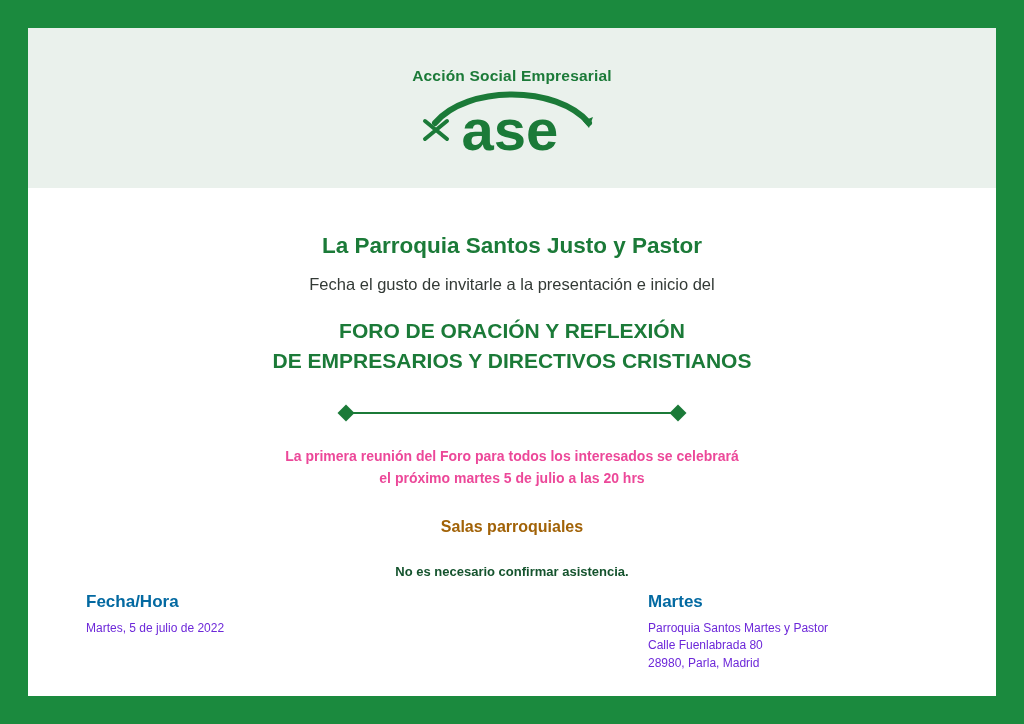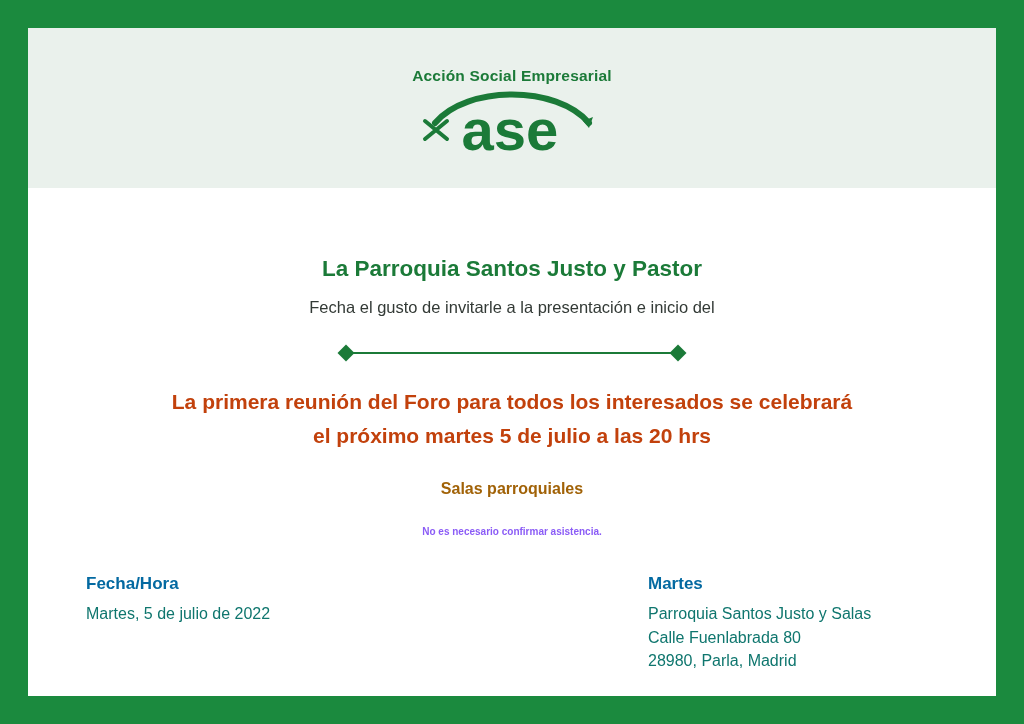--- a/index.html
+++ b/index.html
@@ -58,23 +58,22 @@
     color: #1b7a38;
     letter-spacing: 1.1px;
     line-height: 1.25;
     text-align: center;
     margin-top: -4px;
   }
   
   .body-area {
     flex: 1;
     position: relative;
-    padding: 0 58px;
+    padding: 17px 58px;
     box-sizing: border-box;
-    margin-top: 40px;
   }
   .parish {
     text-align: center;
     font-size: 22.5px;
     font-weight: bold;
     color: #1b7a38;
     margin-top: 28px;
   }
   .invite-line {
     text-align: center;
@@ -111,61 +110,61 @@
     width: 12px;
     height: 12px;
     background: #1b7a38;
     transform: rotate(45deg);
   }
   .divider .dia.left { left: 2px; }
   .divider .dia.right { right: 2px; }
   
   .meeting {
     text-align: center;
-    font-size: 21px;
-    font-weight: bold;
-    color: #c2410c;
+    font-size: 14px;
+    font-weight: bold;
+    color: #ec4899;
     line-height: 1.6;
     margin-top: 24px;
   }
   .venue {
     text-align: center;
     font-size: 16px;
     font-weight: bold;
     color: #a16207;
     margin-top: 28px;
   }
   .rsvp {
     text-align: center;
-    font-size: 10px;
-    font-weight: bold;
-    color: #8b5cf6;
+    font-size: 13px;
+    font-weight: bold;
+    color: #14532d;
     margin-top: 28px;
   }
   
   .footer {
     position: absolute;
     left: 58px;
     right: 48px;
     bottom: 24px;
     display: flex;
     justify-content: space-between;
   }
   .foot-col { color: #3b4340; }
   .foot-col.right { text-align: left; width: 300px; }
   .foot-head {
     font-size: 17px;
     font-weight: bold;
     color: #0369a1;
     margin-bottom: 8px;
   }
   .foot-line {
-    font-size: 16px;
+    font-size: 12px;
     line-height: 1.45;
-    color: #0f766e;
+    color: #6d28d9;
   }
 </style>
 </head>
 <body>
 
 <div class="card">
 
   <div class="logo-band">
     <div class="logo-top">Acción Social Empresarial</div>
 
@@ -179,20 +178,24 @@
     </div>
 
   </div>
 
   <div class="body-area">
 
     <div class="parish">La Parroquia Santos Justo y Pastor</div>
 
     <div class="invite-line">Fecha el gusto de invitarle a la presentación e inicio del</div>
 
+    <div class="forum-title">
+      <div>FORO DE ORACIÓN Y REFLEXIÓN</div>
+      <div>DE EMPRESARIOS Y DIRECTIVOS CRISTIANOS</div>
+    </div>
 
     <div class="divider">
       <div class="dia left"></div>
       <div class="bar"></div>
       <div class="dia right"></div>
     </div>
 
     <div class="meeting">
       <div>La primera reunión del Foro para todos los interesados se celebrará</div>
       <div>el próximo martes 5 de julio a las 20 hrs</div>
@@ -202,20 +205,20 @@
 
     <div class="rsvp">No es necesario confirmar asistencia.</div>
 
     <div class="footer">
       <div class="foot-col">
         <div class="foot-head">Fecha/Hora</div>
         <div class="foot-line">Martes, 5 de julio de 2022</div>
       </div>
       <div class="foot-col right">
         <div class="foot-head">Martes</div>
-        <div class="foot-line">Parroquia Santos Justo y Salas</div>
+        <div class="foot-line">Parroquia Santos Martes y Pastor</div>
         <div class="foot-line">Calle Fuenlabrada 80</div>
         <div class="foot-line">28980, Parla, Madrid</div>
       </div>
     </div>
 
   </div>
 </div>
 
 </body></html>

